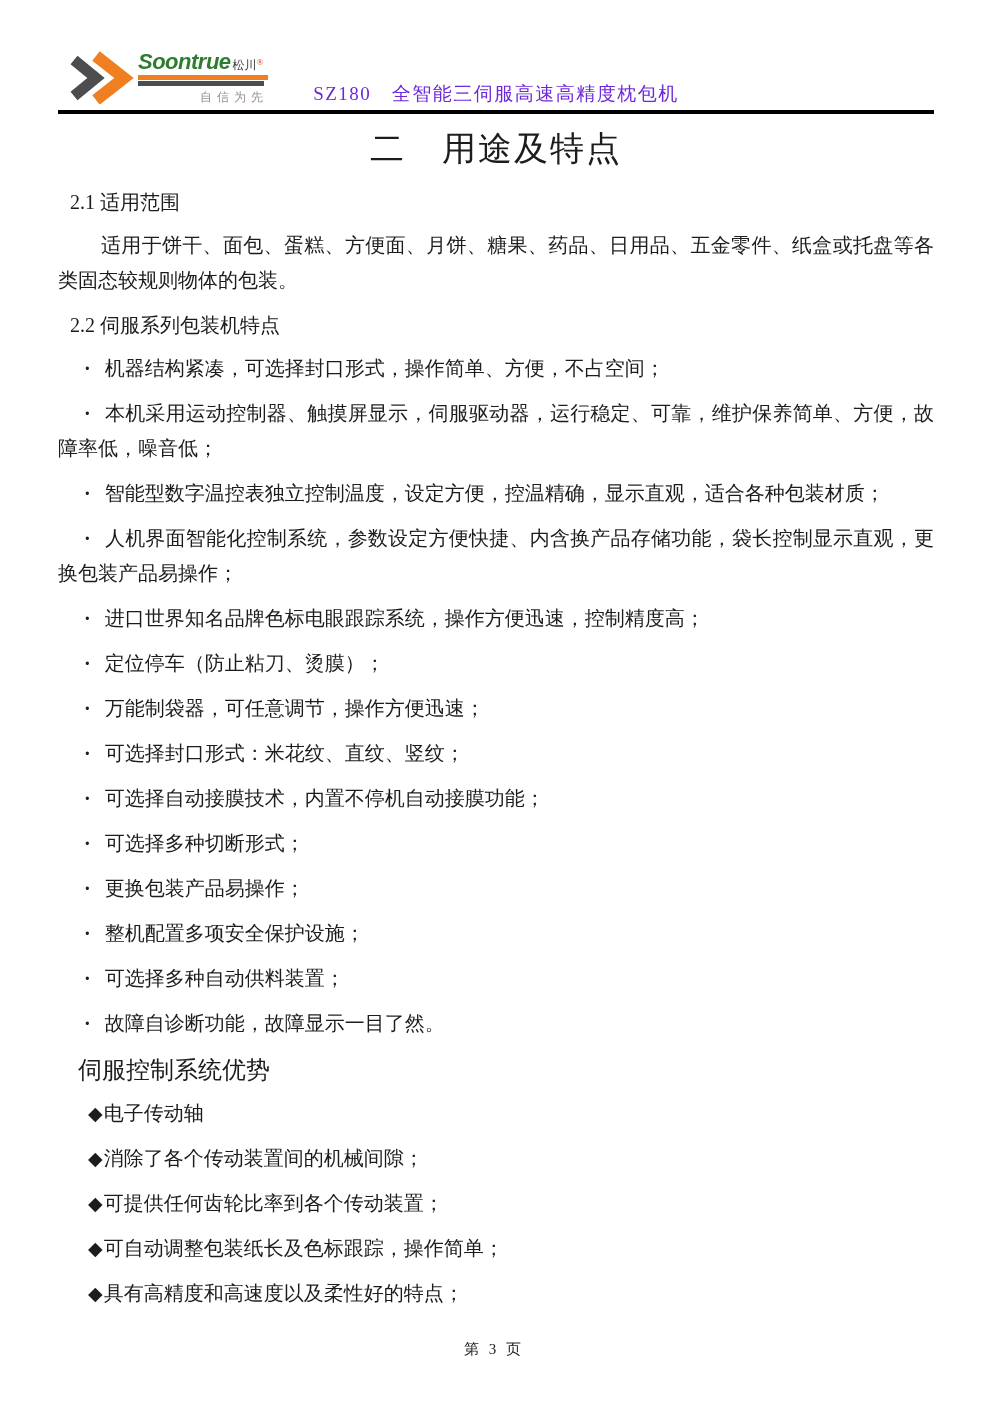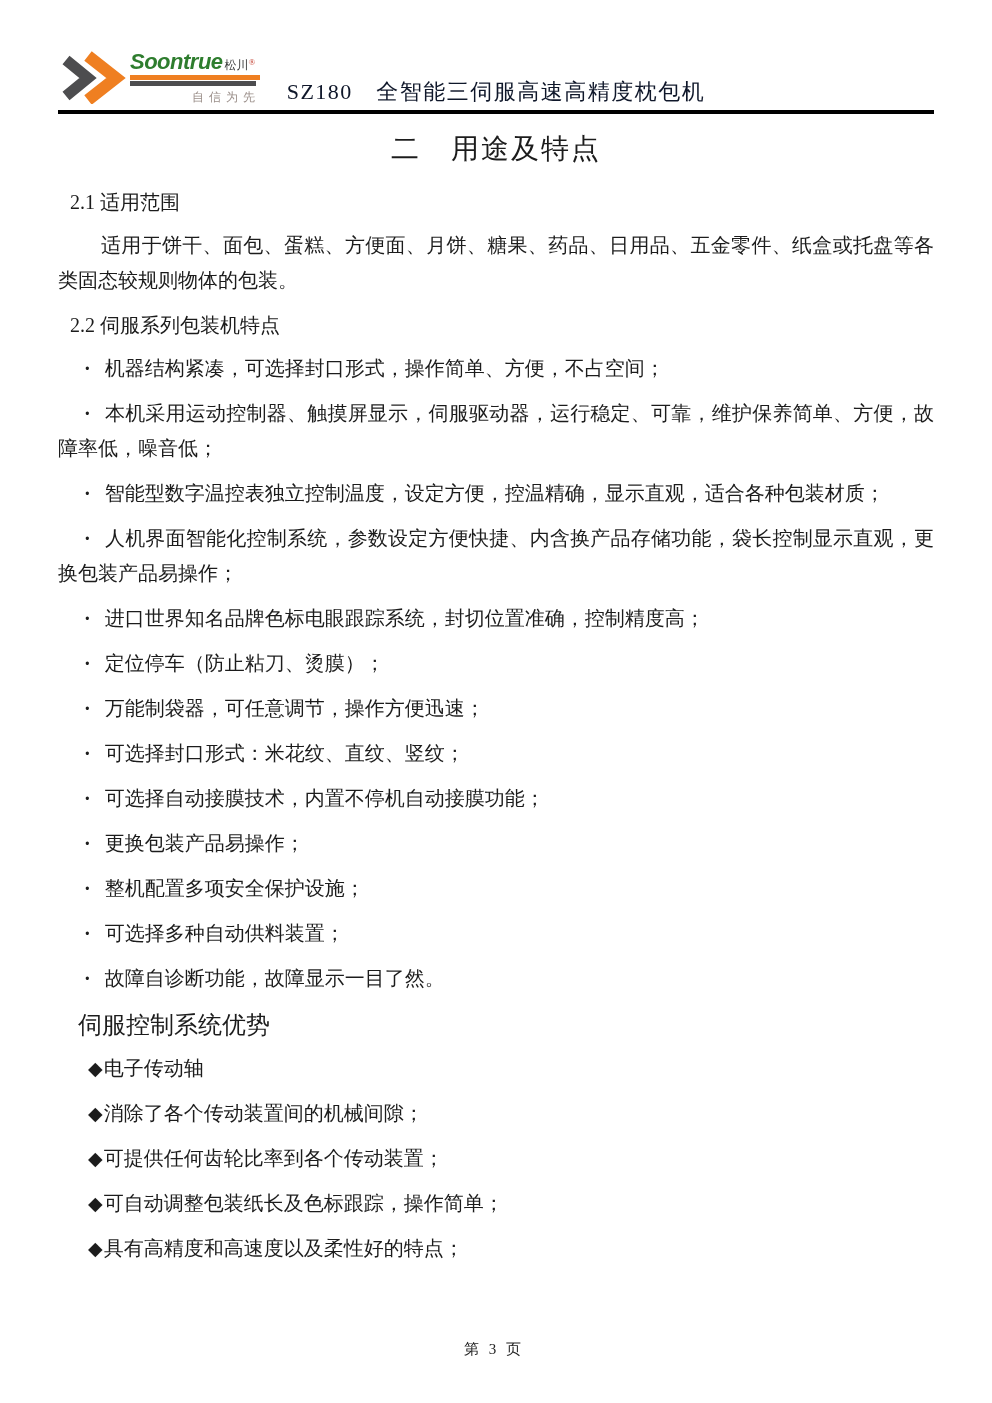--- a/index.html
+++ b/index.html
@@ -28,21 +28,21 @@
     height: 114px;
   }
   .header-rule {
     position: absolute;
     left: 0; right: 0; bottom: 0;
     height: 4px;
     background: var(--rule-black);
   }
   .logo {
     position: absolute;
-    left: 4px;
+    left: 12px;
     top: 50px;
     display: flex;
     align-items: flex-start;
   }
   .logo-chevrons { width: 66px; height: 54px; display: block; }
   .logo-right { width: 132px; margin-left: 2px; }
   .brand-line {
     white-space: nowrap;
     line-height: 24px;
     height: 24px;
@@ -74,38 +74,38 @@
     font-size: 12px;
     letter-spacing: 5px;
     color: #9b8f8a;
     padding-right: 2px;
   }
   .doc-title {
     position: absolute;
     left: 50%;
     bottom: 7px;
     transform: translateX(-50%);
-    font-size: 22px;
+    font-size: 19px;
     letter-spacing: 1.5px;
     white-space: nowrap;
-    color: #0f172a;
+    color: #6d28d9;
   }
 
   
   .content {
     margin: 0 58px;
     font-size: 20px;
     line-height: 35px;
   }
   .page-title {
     margin-top: 15px;
     height: 40px;
     line-height: 40px;
     text-align: center;
-    font-size: 28px;
+    font-size: 34px;
     font-weight: 500;
     letter-spacing: 2px;
   }
   .sec-heading {
     margin-top: 16px;
     font-size: 20px;
     font-weight: normal;
     text-indent: 12px;
   }
   .sec-heading.h22 { margin-top: 10px; }
@@ -184,25 +184,26 @@
     <h2 class="sec-heading">2.1 适用范围</h2>
     <p class="intro-para">适用于饼干、面包、蛋糕、方便面、月饼、糖果、药品、日用品、五金零件、纸盒或托盘等各类固态较规则物体的包装。</p>
 
     <h2 class="sec-heading h22">2.2 伺服系列包装机特点</h2>
 
     <ul class="features">
       <li><span class="marker-dot">·</span><span>机器结构紧凑，可选择封口形式，操作简单、方便，不占空间；</span></li>
       <li><span class="marker-dot">·</span><span>本机采用运动控制器、触摸屏显示，伺服驱动器，运行稳定、可靠，维护保养简单、方便，故障率低，噪音低；</span></li>
       <li><span class="marker-dot">·</span><span>智能型数字温控表独立控制温度，设定方便，控温精确，显示直观，适合各种包装材质；</span></li>
       <li><span class="marker-dot">·</span><span>人机界面智能化控制系统，参数设定方便快捷、内含换产品存储功能，袋长控制显示直观，更换包装产品易操作；</span></li>
-      <li><span class="marker-dot">·</span><span>进口世界知名品牌色标电眼跟踪系统，封切位置准确，控制精度高；</span></li>
+      <li><span class="marker-dot">·</span><span>进口世界知名品牌色标电眼跟踪系统，操作方便迅速，控制精度高；</span></li>
       <li><span class="marker-dot">·</span><span>定位停车（防止粘刀、烫膜）；</span></li>
       <li><span class="marker-dot">·</span><span>万能制袋器，可任意调节，操作方便迅速；</span></li>
       <li><span class="marker-dot">·</span><span>可选择封口形式：米花纹、直纹、竖纹；</span></li>
       <li><span class="marker-dot">·</span><span>可选择自动接膜技术，内置不停机自动接膜功能；</span></li>
+      <li><span class="marker-dot">·</span><span>可选择多种切断形式；</span></li>
       <li><span class="marker-dot">·</span><span>更换包装产品易操作；</span></li>
       <li><span class="marker-dot">·</span><span>整机配置多项安全保护设施；</span></li>
       <li><span class="marker-dot">·</span><span>可选择多种自动供料装置；</span></li>
       <li><span class="marker-dot">·</span><span>故障自诊断功能，故障显示一目了然。</span></li>
     </ul>
 
     <h3 class="servo-heading">伺服控制系统优势</h3>
 
     <ul class="servo-list">
       <li><span class="marker-diamond">◆</span><span>电子传动轴</span></li>

